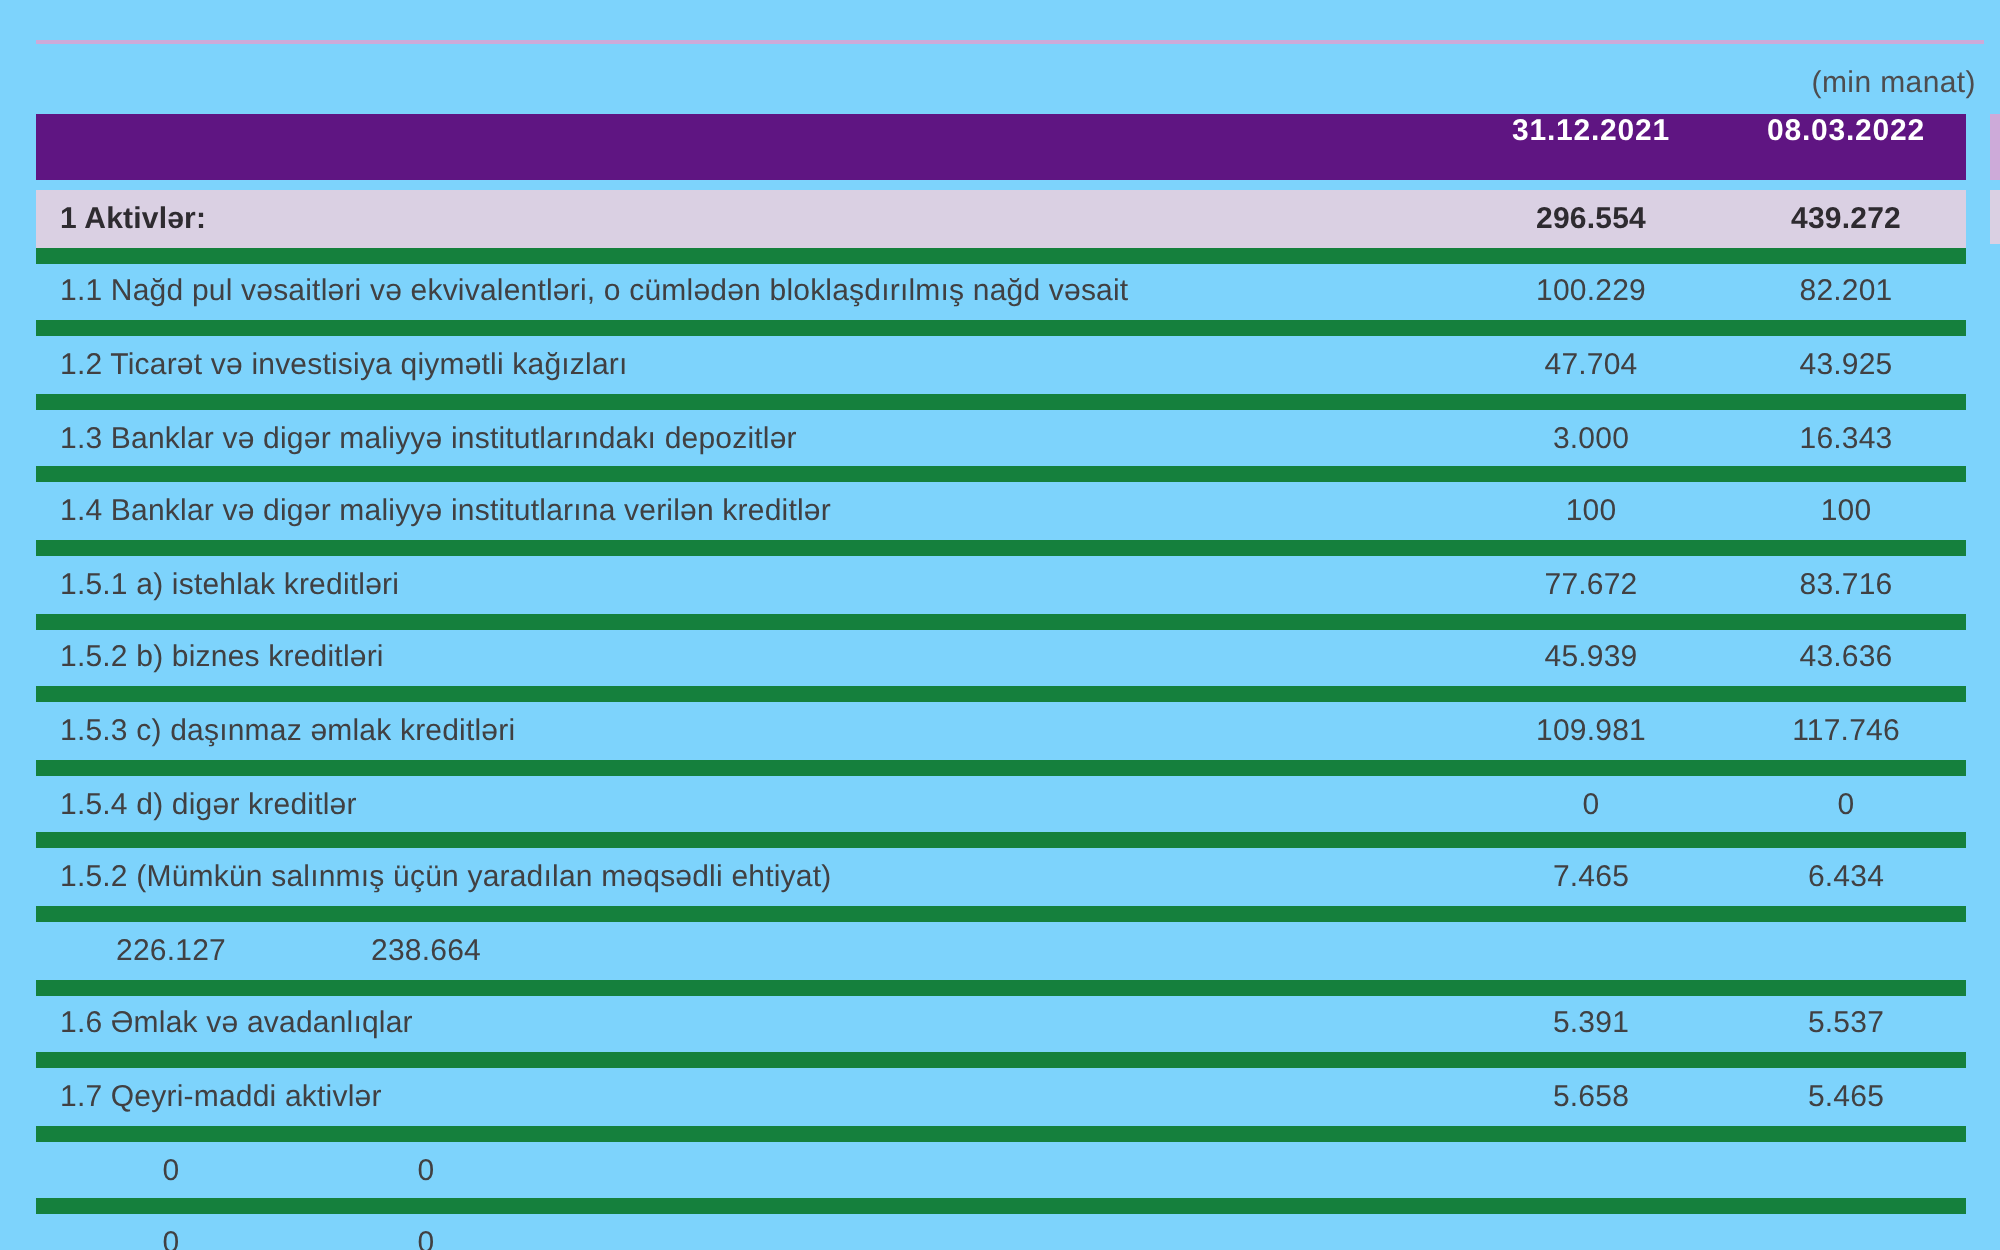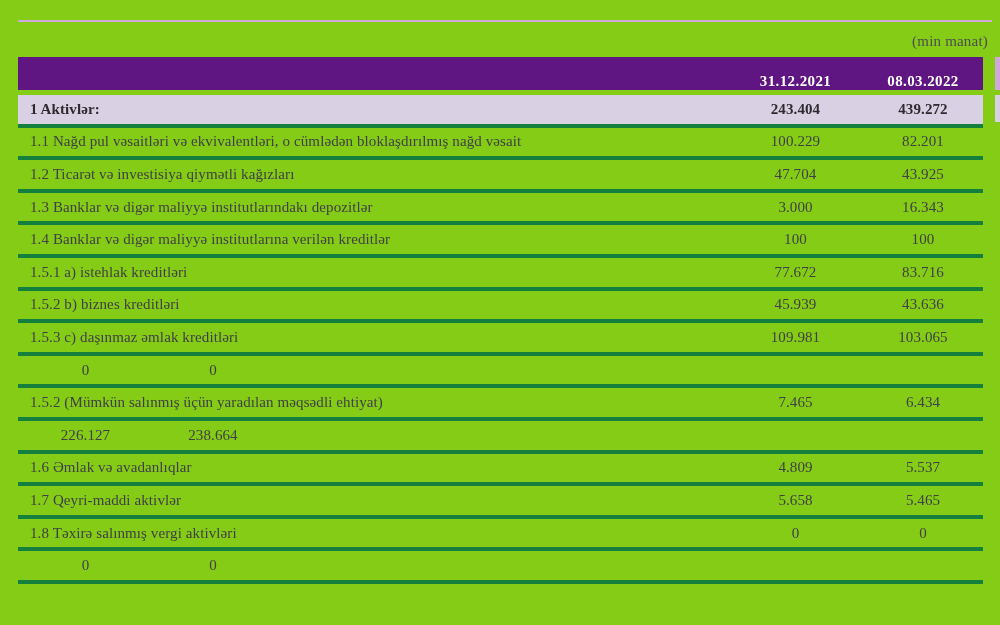--- a/index.html
+++ b/index.html
@@ -4,22 +4,22 @@
 <style>
   html, body {
     margin: 0;
     padding: 0;
     background: #ffffff;
   }
   .page {
     position: relative;
     width: 1000px;
     height: 625px;
-    background: #84cc16;
-    font-family: Liberation Serif, serif;
+    background: #7dd3fc;
+    font-family: Liberation Sans, sans-serif;
     overflow: hidden;
   }
   .top-line {
     position: absolute;
     left: 18px;
     top: 20px;
     width: 974px;
     height: 2px;
     background: #cdaad9;
   }
@@ -32,21 +32,21 @@
     letter-spacing: 0.2px;
   }
   .header-bar {
     position: absolute;
     left: 18px;
     top: 57px;
     width: 965px;
     height: 33px;
     background: #5f1582;
     display: flex;
-    align-items: flex-end;
+    align-items: flex-start;
     color: #ffffff;
     font-weight: bold;
     font-size: 15px;
     letter-spacing: 0.4px;
   }
   .cell.label {
     flex: 1;
     padding-left: 12px;
     white-space: nowrap;
     overflow: hidden;
@@ -63,21 +63,21 @@
   .tbody {
     position: absolute;
     left: 18px;
     top: 95px;
     width: 965px;
   }
   .row {
     display: flex;
     align-items: center;
     height: 28.6px;
-    border-bottom: 4px solid #15803d;
+    border-bottom: 8px solid #15803d;
     font-size: 15px;
     color: #414042;
     letter-spacing: 0.1px;
   }
   .row.highlight {
     background: #dad0e3;
     font-weight: bold;
     color: #2e2b30;
   }
 </style>
@@ -93,21 +93,21 @@
     <div class="cell val1">31.12.2021</div>
     <div class="cell val2">08.03.2022</div>
   </div>
 
   <div class="sliver sliver-header"></div>
   <div class="sliver sliver-row"></div>
 
   <div class="tbody" id="tbody">
       <div class="row highlight">
         <div class="cell label">1 Aktivlər:</div>
-        <div class="cell val1">243.404</div>
+        <div class="cell val1">296.554</div>
         <div class="cell val2">439.272</div>
       </div>
       <div class="row">
         <div class="cell label">1.1 Nağd pul vəsaitləri və ekvivalentləri, o cümlədən bloklaşdırılmış nağd vəsait</div>
         <div class="cell val1">100.229</div>
         <div class="cell val2">82.201</div>
       </div>
       <div class="row">
         <div class="cell label">1.2 Ticarət və investisiya qiymətli kağızları</div>
         <div class="cell val1">47.704</div>
@@ -129,47 +129,47 @@
         <div class="cell val2">83.716</div>
       </div>
       <div class="row">
         <div class="cell label">1.5.2 b) biznes kreditləri</div>
         <div class="cell val1">45.939</div>
         <div class="cell val2">43.636</div>
       </div>
       <div class="row">
         <div class="cell label">1.5.3 c) daşınmaz əmlak kreditləri</div>
         <div class="cell val1">109.981</div>
-        <div class="cell val2">103.065</div>
+        <div class="cell val2">117.746</div>
       </div>
       <div class="row">
+        <div class="cell label">1.5.4 d) digər kreditlər</div>
         <div class="cell val1">0</div>
         <div class="cell val2">0</div>
       </div>
       <div class="row">
         <div class="cell label">1.5.2 (Mümkün salınmış üçün yaradılan məqsədli ehtiyat)</div>
         <div class="cell val1">7.465</div>
         <div class="cell val2">6.434</div>
       </div>
       <div class="row">
         <div class="cell val1">226.127</div>
         <div class="cell val2">238.664</div>
       </div>
       <div class="row">
         <div class="cell label">1.6 Əmlak və avadanlıqlar</div>
-        <div class="cell val1">4.809</div>
+        <div class="cell val1">5.391</div>
         <div class="cell val2">5.537</div>
       </div>
       <div class="row">
         <div class="cell label">1.7 Qeyri-maddi aktivlər</div>
         <div class="cell val1">5.658</div>
         <div class="cell val2">5.465</div>
       </div>
       <div class="row">
-        <div class="cell label">1.8 Təxirə salınmış vergi aktivləri</div>
         <div class="cell val1">0</div>
         <div class="cell val2">0</div>
       </div>
       <div class="row">
         <div class="cell val1">0</div>
         <div class="cell val2">0</div>
       </div>
     </div>
 </div>
 

